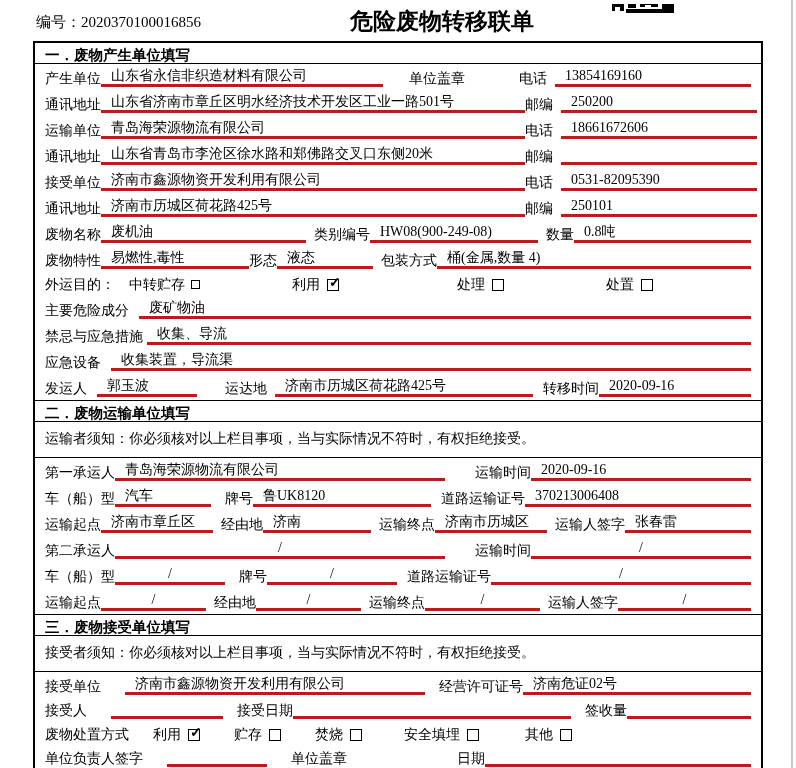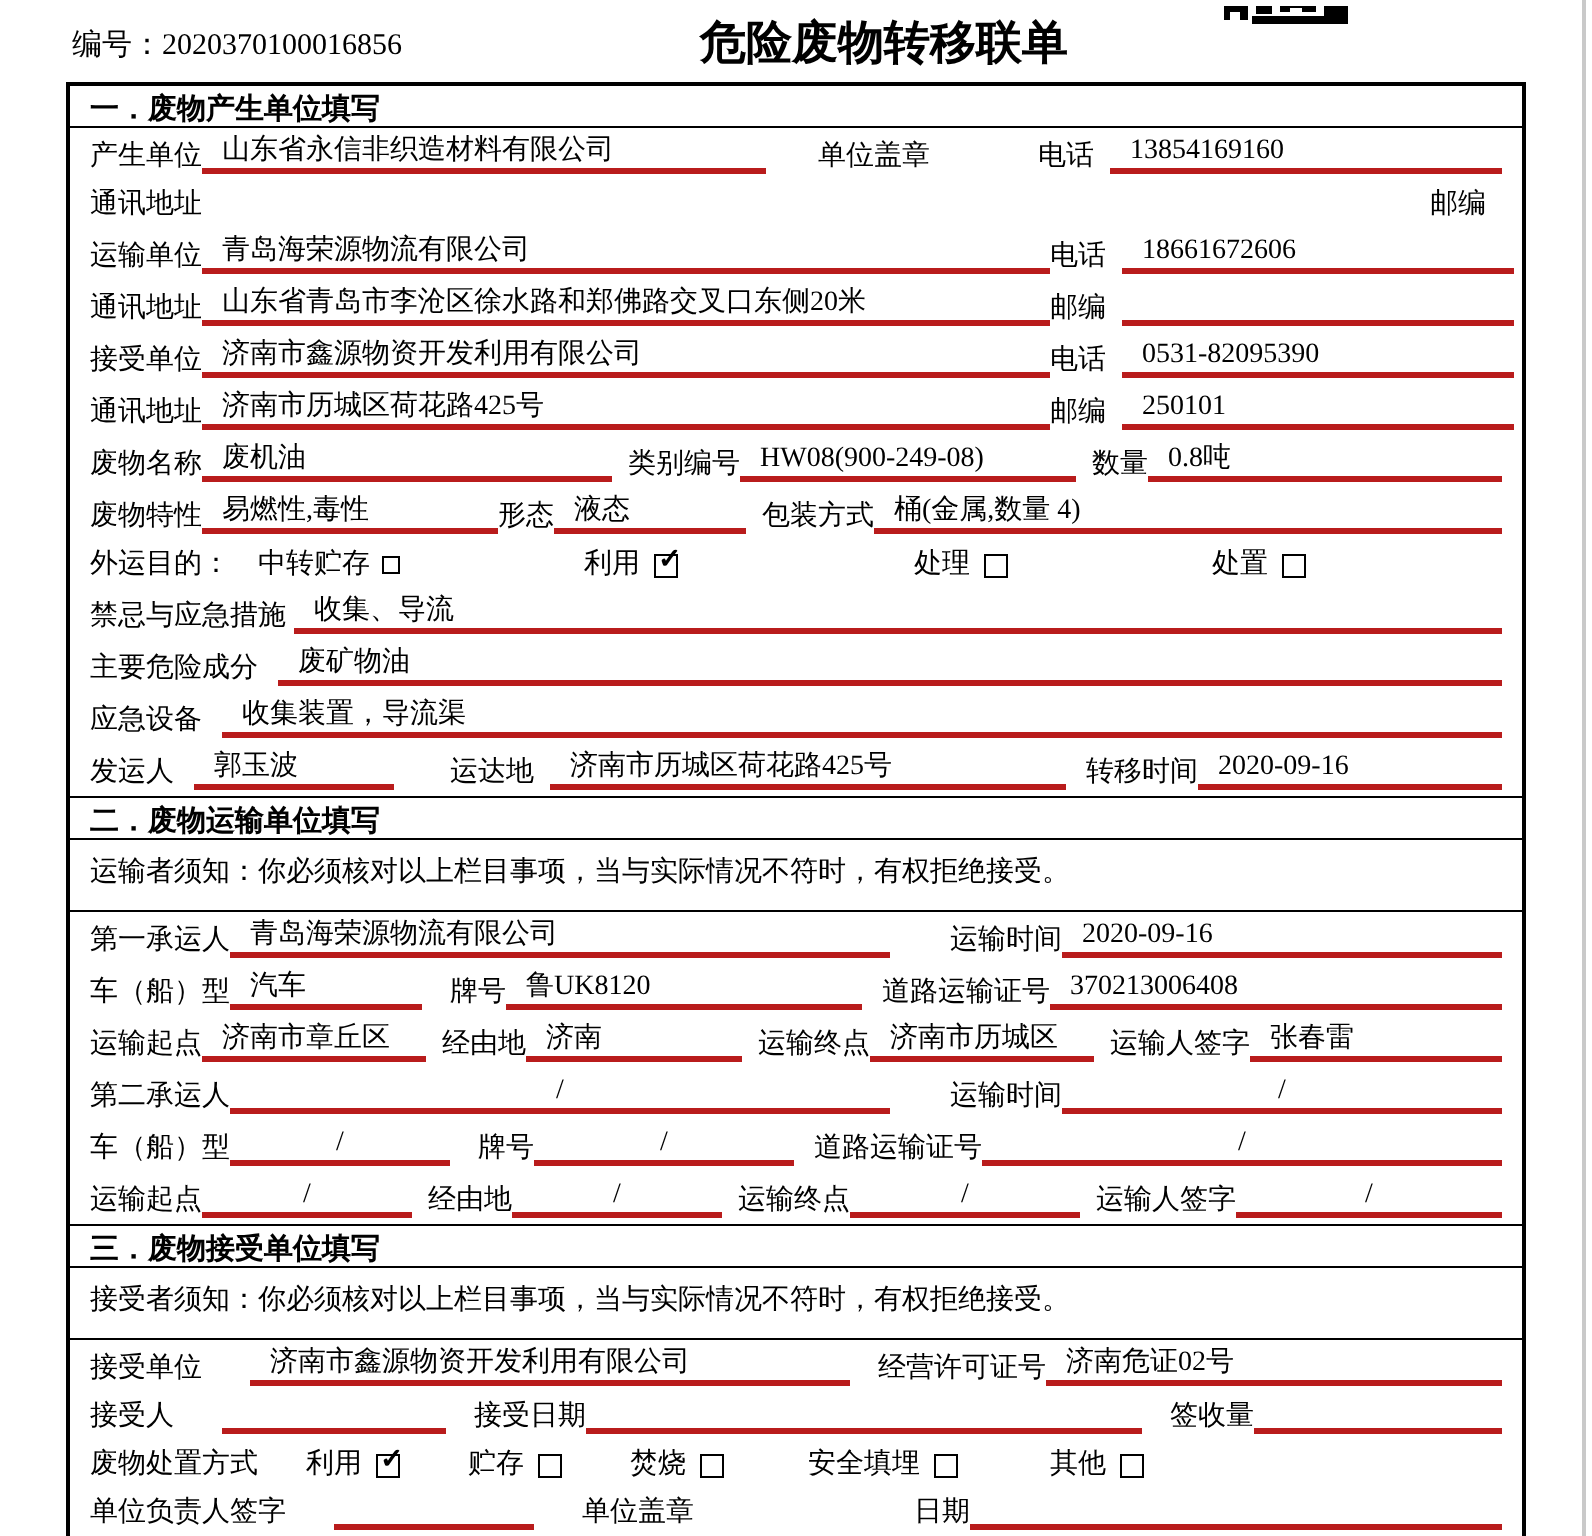--- a/index.html
+++ b/index.html
@@ -90,21 +90,23 @@
     <div class="row">
       <span class="lbl">产生单位</span>
       <span class="u" style="width:282px">山东省永信非织造材料有限公司</span>
       <span class="lbl" style="margin-left:26px">单位盖章</span>
       <span class="lbl ml-a" style="margin-right:8px">电话</span>
       <span class="u" style="width:196px">13854169160</span>
     </div>
 
     <div class="row">
       <span class="lbl">通讯地址</span>
+      <span class="u" style="width:424px">山东省济南市章丘区明水经济技术开发区工业一路501号</span>
       <span class="lbl ml-a" style="margin-right:8px">邮编</span>
+      <span class="u" style="width:196px">250200</span>
     </div>
 
     <div class="row">
       <span class="lbl">运输单位</span>
       <span class="u" style="width:424px">青岛海荣源物流有限公司</span>
       <span class="lbl ml-a" style="margin-right:8px">电话</span>
       <span class="u" style="width:196px">18661672606</span>
     </div>
 
     <div class="row">
@@ -160,27 +162,27 @@
         <span class="lbl">处理</span>
         <span class="cb"></span>
       </span>
       <span class="opt" style="margin-left:102px">
         <span class="lbl">处置</span>
         <span class="cb"></span>
       </span>
     </div>
 
     <div class="row">
+      <span class="lbl">主要危险成分</span>
+      <span class="u grow" style="margin-left:10px">废矿物油</span>
+    </div>
+
+    <div class="row">
       <span class="lbl">禁忌与应急措施</span>
       <span class="u grow" style="margin-left:4px">收集、导流</span>
-    </div>
-
-    <div class="row">
-      <span class="lbl">主要危险成分</span>
-      <span class="u grow" style="margin-left:10px">废矿物油</span>
     </div>
 
     <div class="row">
       <span class="lbl">应急设备</span>
       <span class="u grow" style="margin-left:10px">收集装置，导流渠</span>
     </div>
 
     <div class="row">
       <span class="lbl">发运人</span>
       <span class="u" style="width:100px;margin-left:10px">郭玉波</span>

